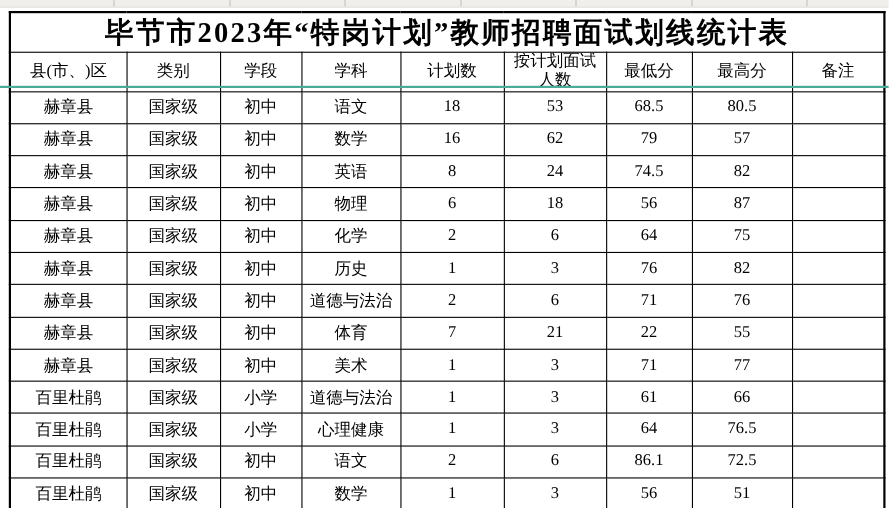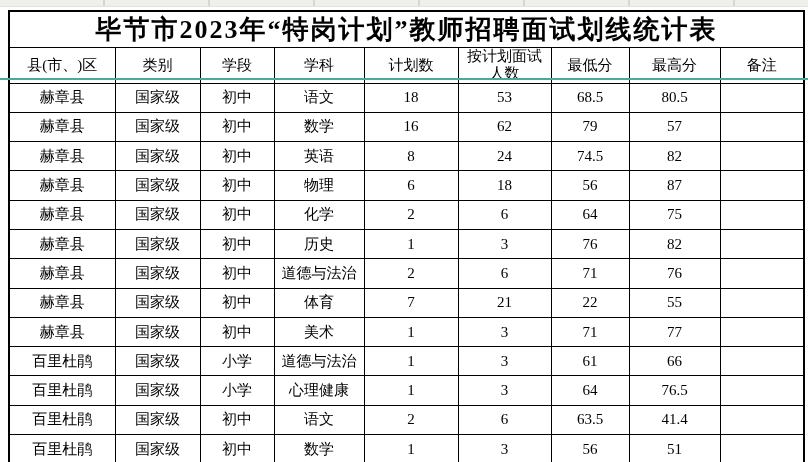--- a/index.html
+++ b/index.html
@@ -224,22 +224,22 @@
           <td>76.5</td>
           <td></td>
         </tr>
         <tr class="body-row">
           <td>百里杜鹃</td>
           <td>国家级</td>
           <td>初中</td>
           <td>语文</td>
           <td>2</td>
           <td>6</td>
-          <td>63.5</td>
-          <td>41.4</td>
+          <td>86.1</td>
+          <td>72.5</td>
           <td></td>
         </tr>
         <tr class="body-row">
           <td>百里杜鹃</td>
           <td>国家级</td>
           <td>初中</td>
           <td>数学</td>
           <td>1</td>
           <td>3</td>
           <td>56</td>

